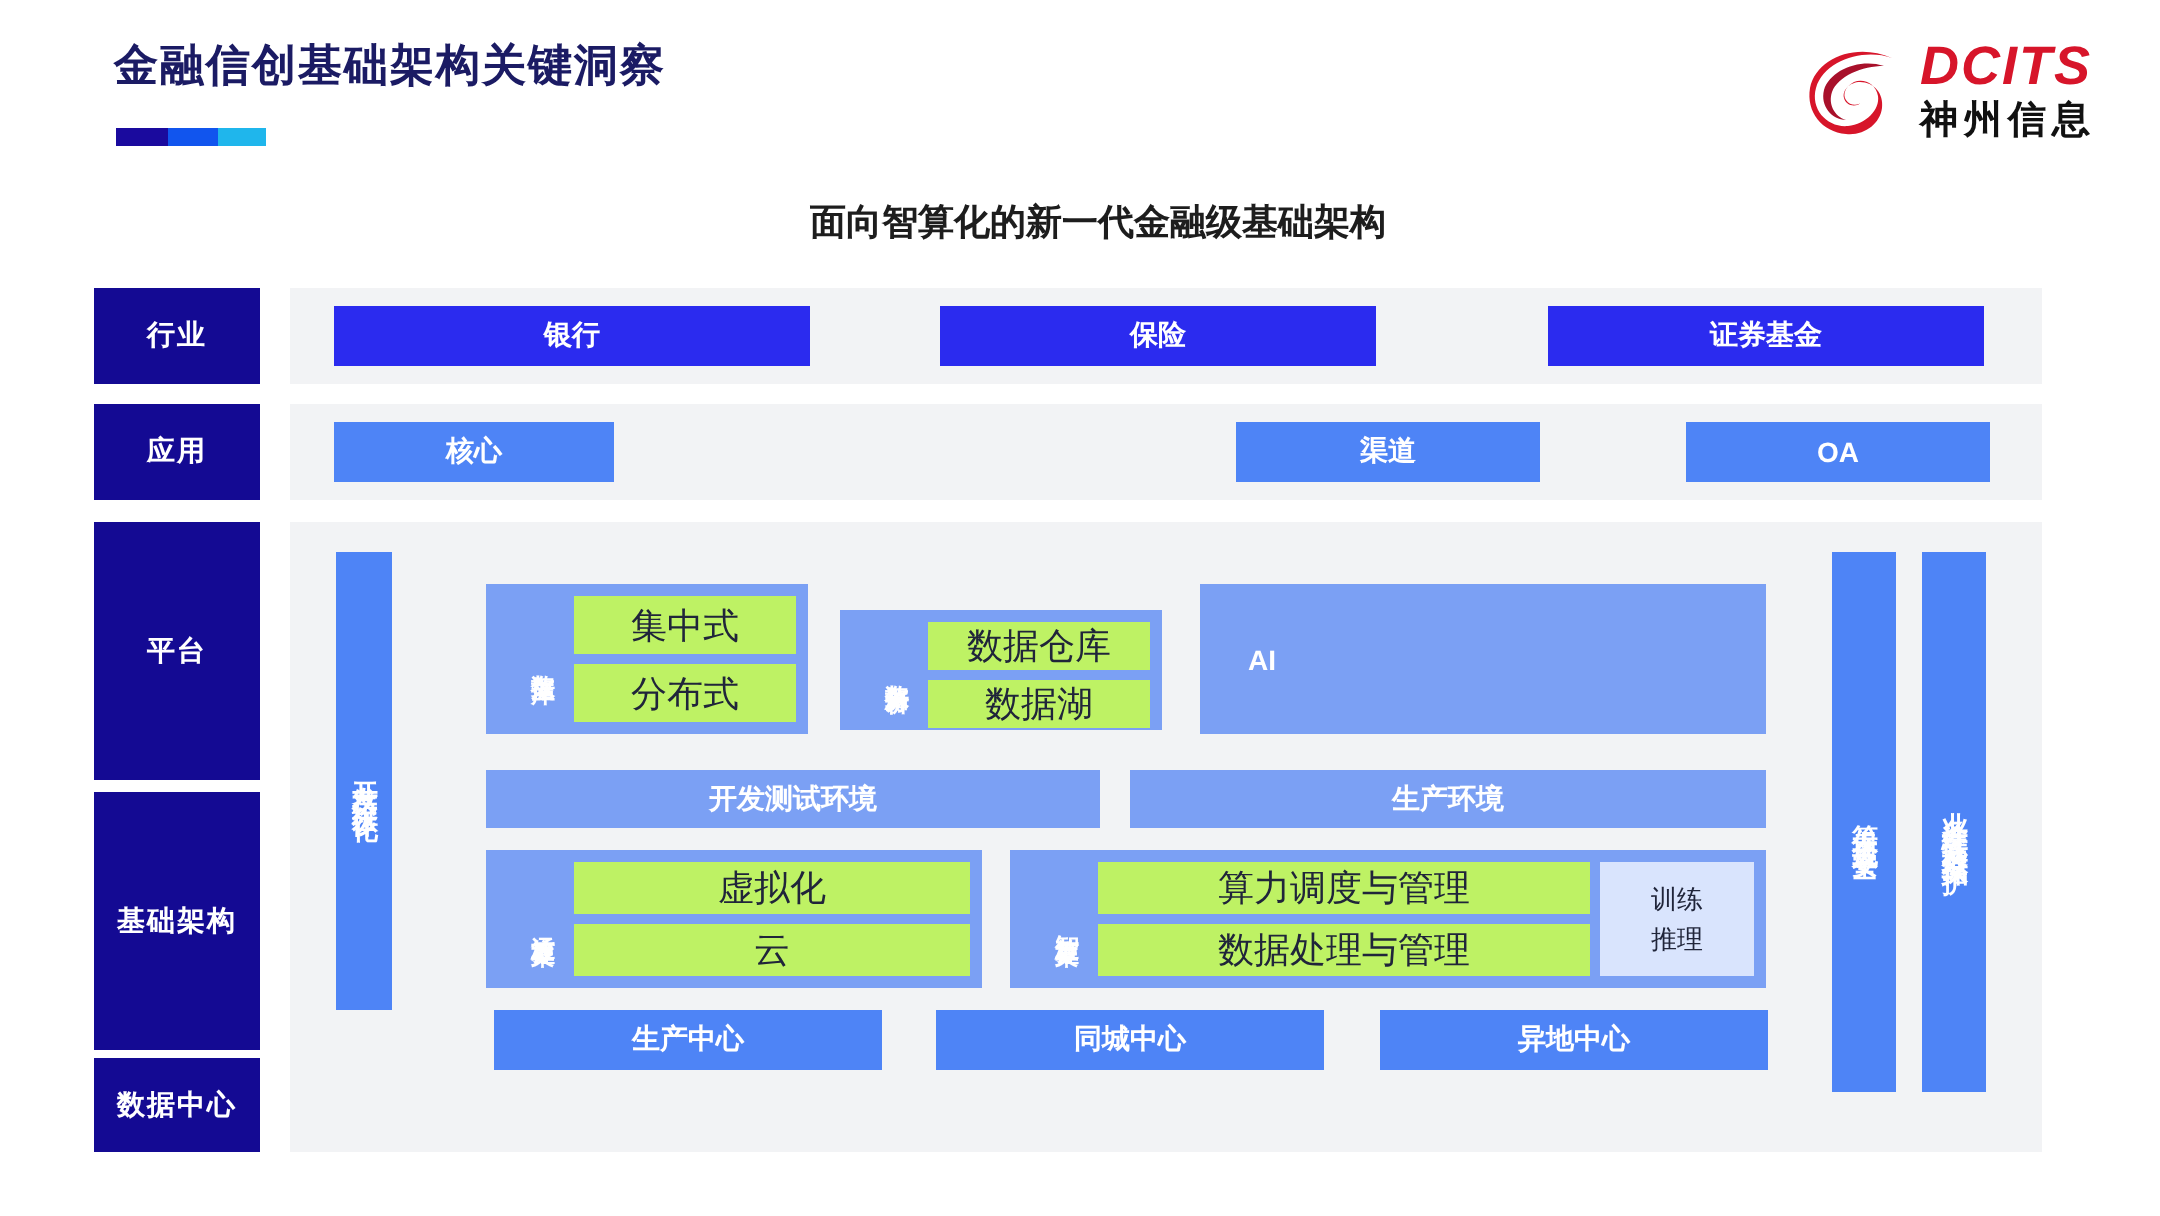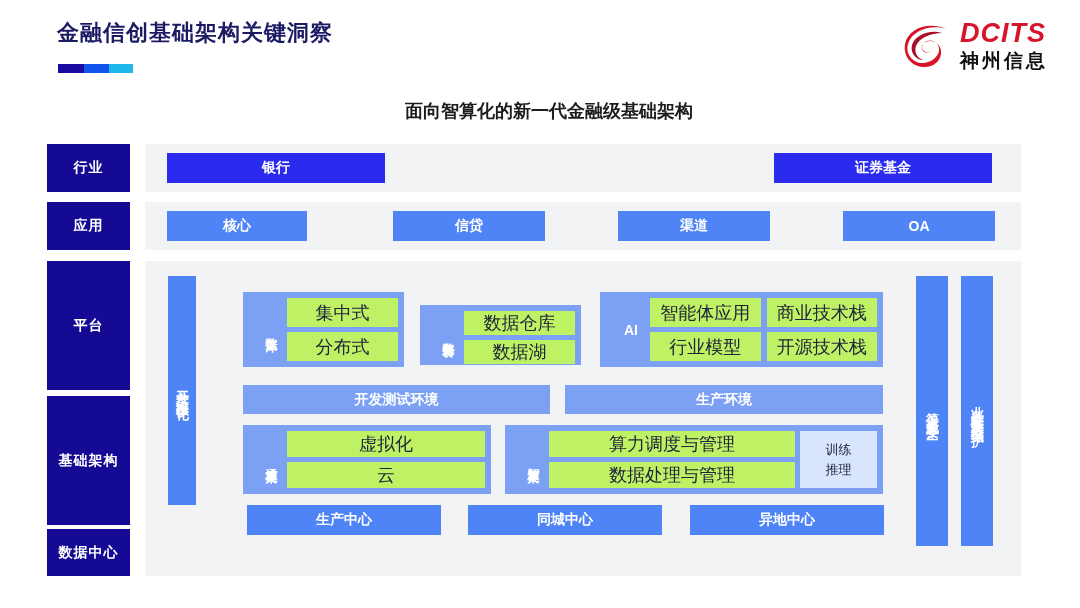--- a/index.html
+++ b/index.html
@@ -139,25 +139,25 @@
   <div class="bx side s1">行业</div>
   <div class="bx side s2">应用</div>
   <div class="bx side s3">平台</div>
   <div class="bx side s4">基础架构</div>
   <div class="bx side s5">数据中心</div>
 
   <div class="panel p1"></div>
   <div class="panel p2"></div>
   <div class="panel p3"></div>
 
-  <div class="bx ind" style="left:167px;width:218px;">银行</div>
+  <div class="bx ind" style="left:167px;width:238px;">银行</div>
+  <div class="bx ind" style="left:470px;width:218px;">保险</div>
   <div class="bx ind" style="left:774px;width:218px;">证券基金</div>
 
   <div class="bx app" style="left:167px;width:140px;">核心</div>
-  <div class="bx app" style="left:393px;width:152px;">信贷</div>
   <div class="bx app" style="left:618px;width:152px;">渠道</div>
   <div class="bx app" style="left:843px;width:152px;">OA</div>
 
   <div class="vbar vb-devops">开发运维一体化</div>
   <div class="vbar vb-sec">等保合规安全</div>
   <div class="vbar vb-bcdr">业务连续性及数据保护</div>
 
   <div class="grp g-db">
     <div class="grp-label">数据库</div>
     <div class="grp-cells">
@@ -169,30 +169,20 @@
   <div class="grp g-da">
     <div class="grp-label">数据分析</div>
     <div class="grp-cells">
       <div class="cell">数据仓库</div>
       <div class="cell">数据湖</div>
     </div>
   </div>
 
   <div class="grp g-ai">
     <div class="grp-label">AI</div>
-    <div class="grp-cols">
-      <div class="cell-col">
-        <div class="cell">智能体应用</div>
-        <div class="cell">行业模型</div>
-      </div>
-      <div class="cell-col">
-        <div class="cell">商业技术栈</div>
-        <div class="cell">开源技术栈</div>
-      </div>
-    </div>
   </div>
 
   <div class="bx env e1">开发测试环境</div>
   <div class="bx env e2">生产环境</div>
 
   <div class="grp g-int">
     <div class="grp-label">智算框架</div>
     <div class="grp-cells">
       <div class="cell-col">
         <div class="cell">算力调度与管理</div>

